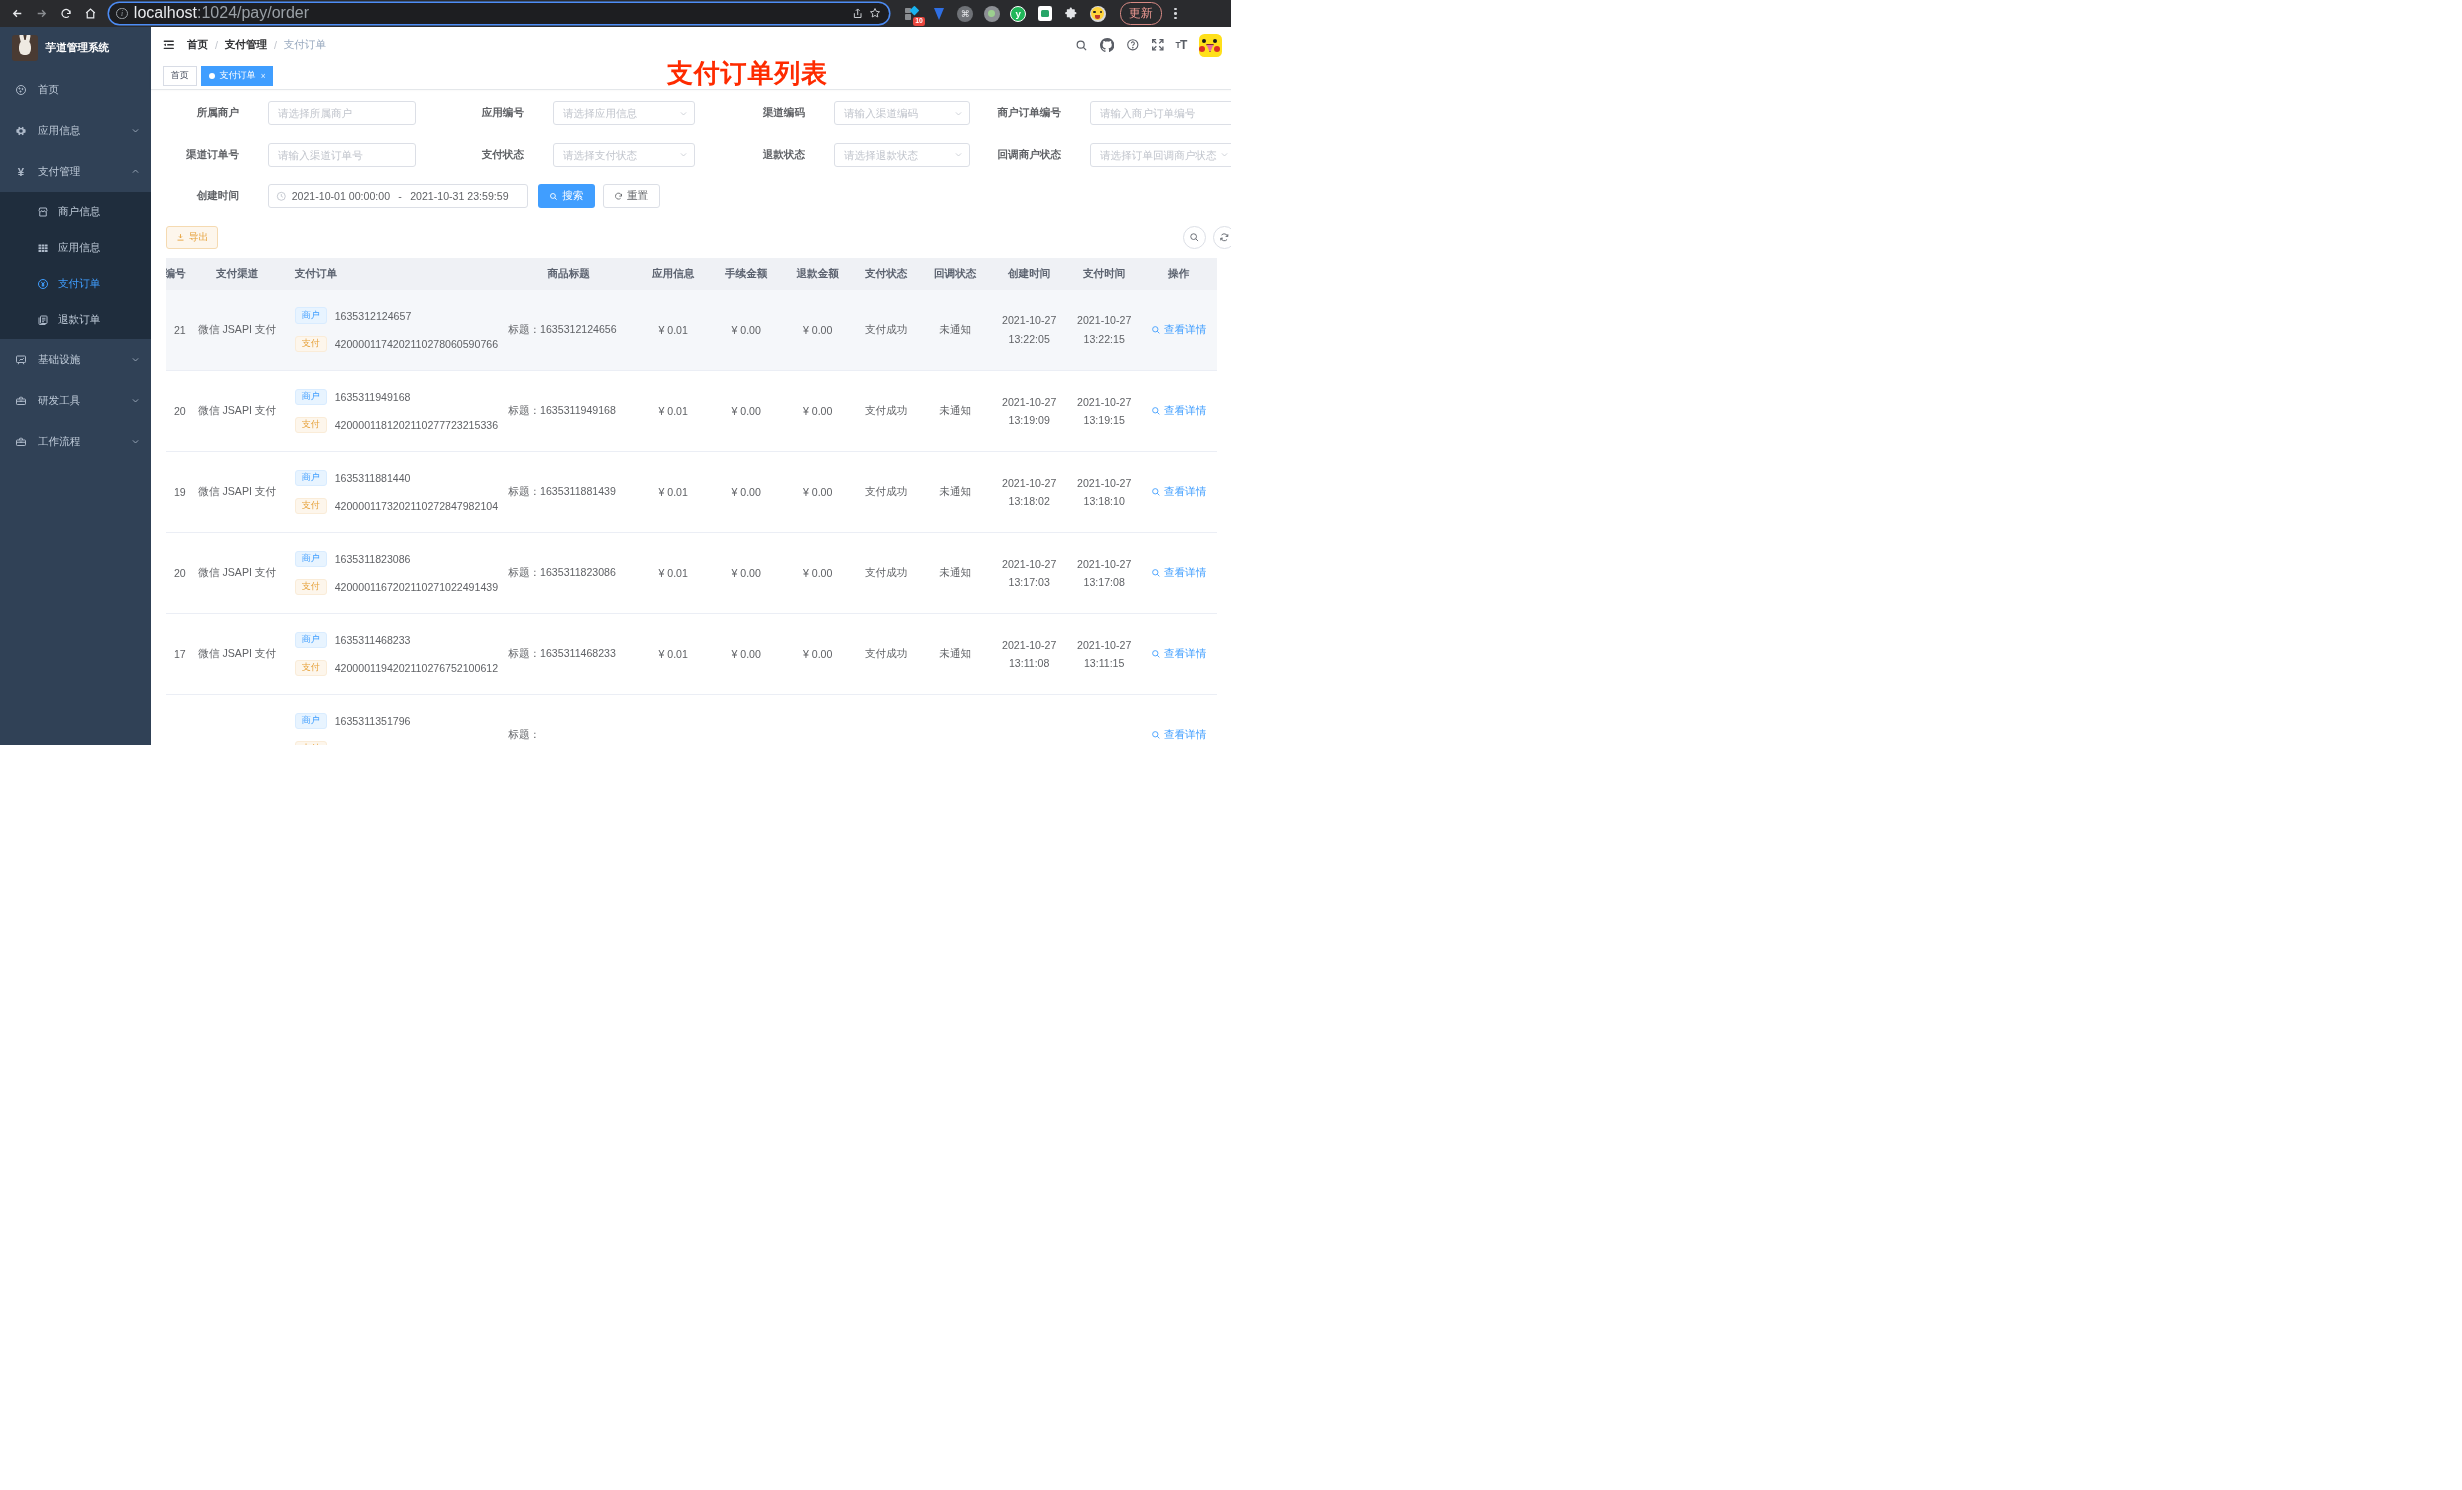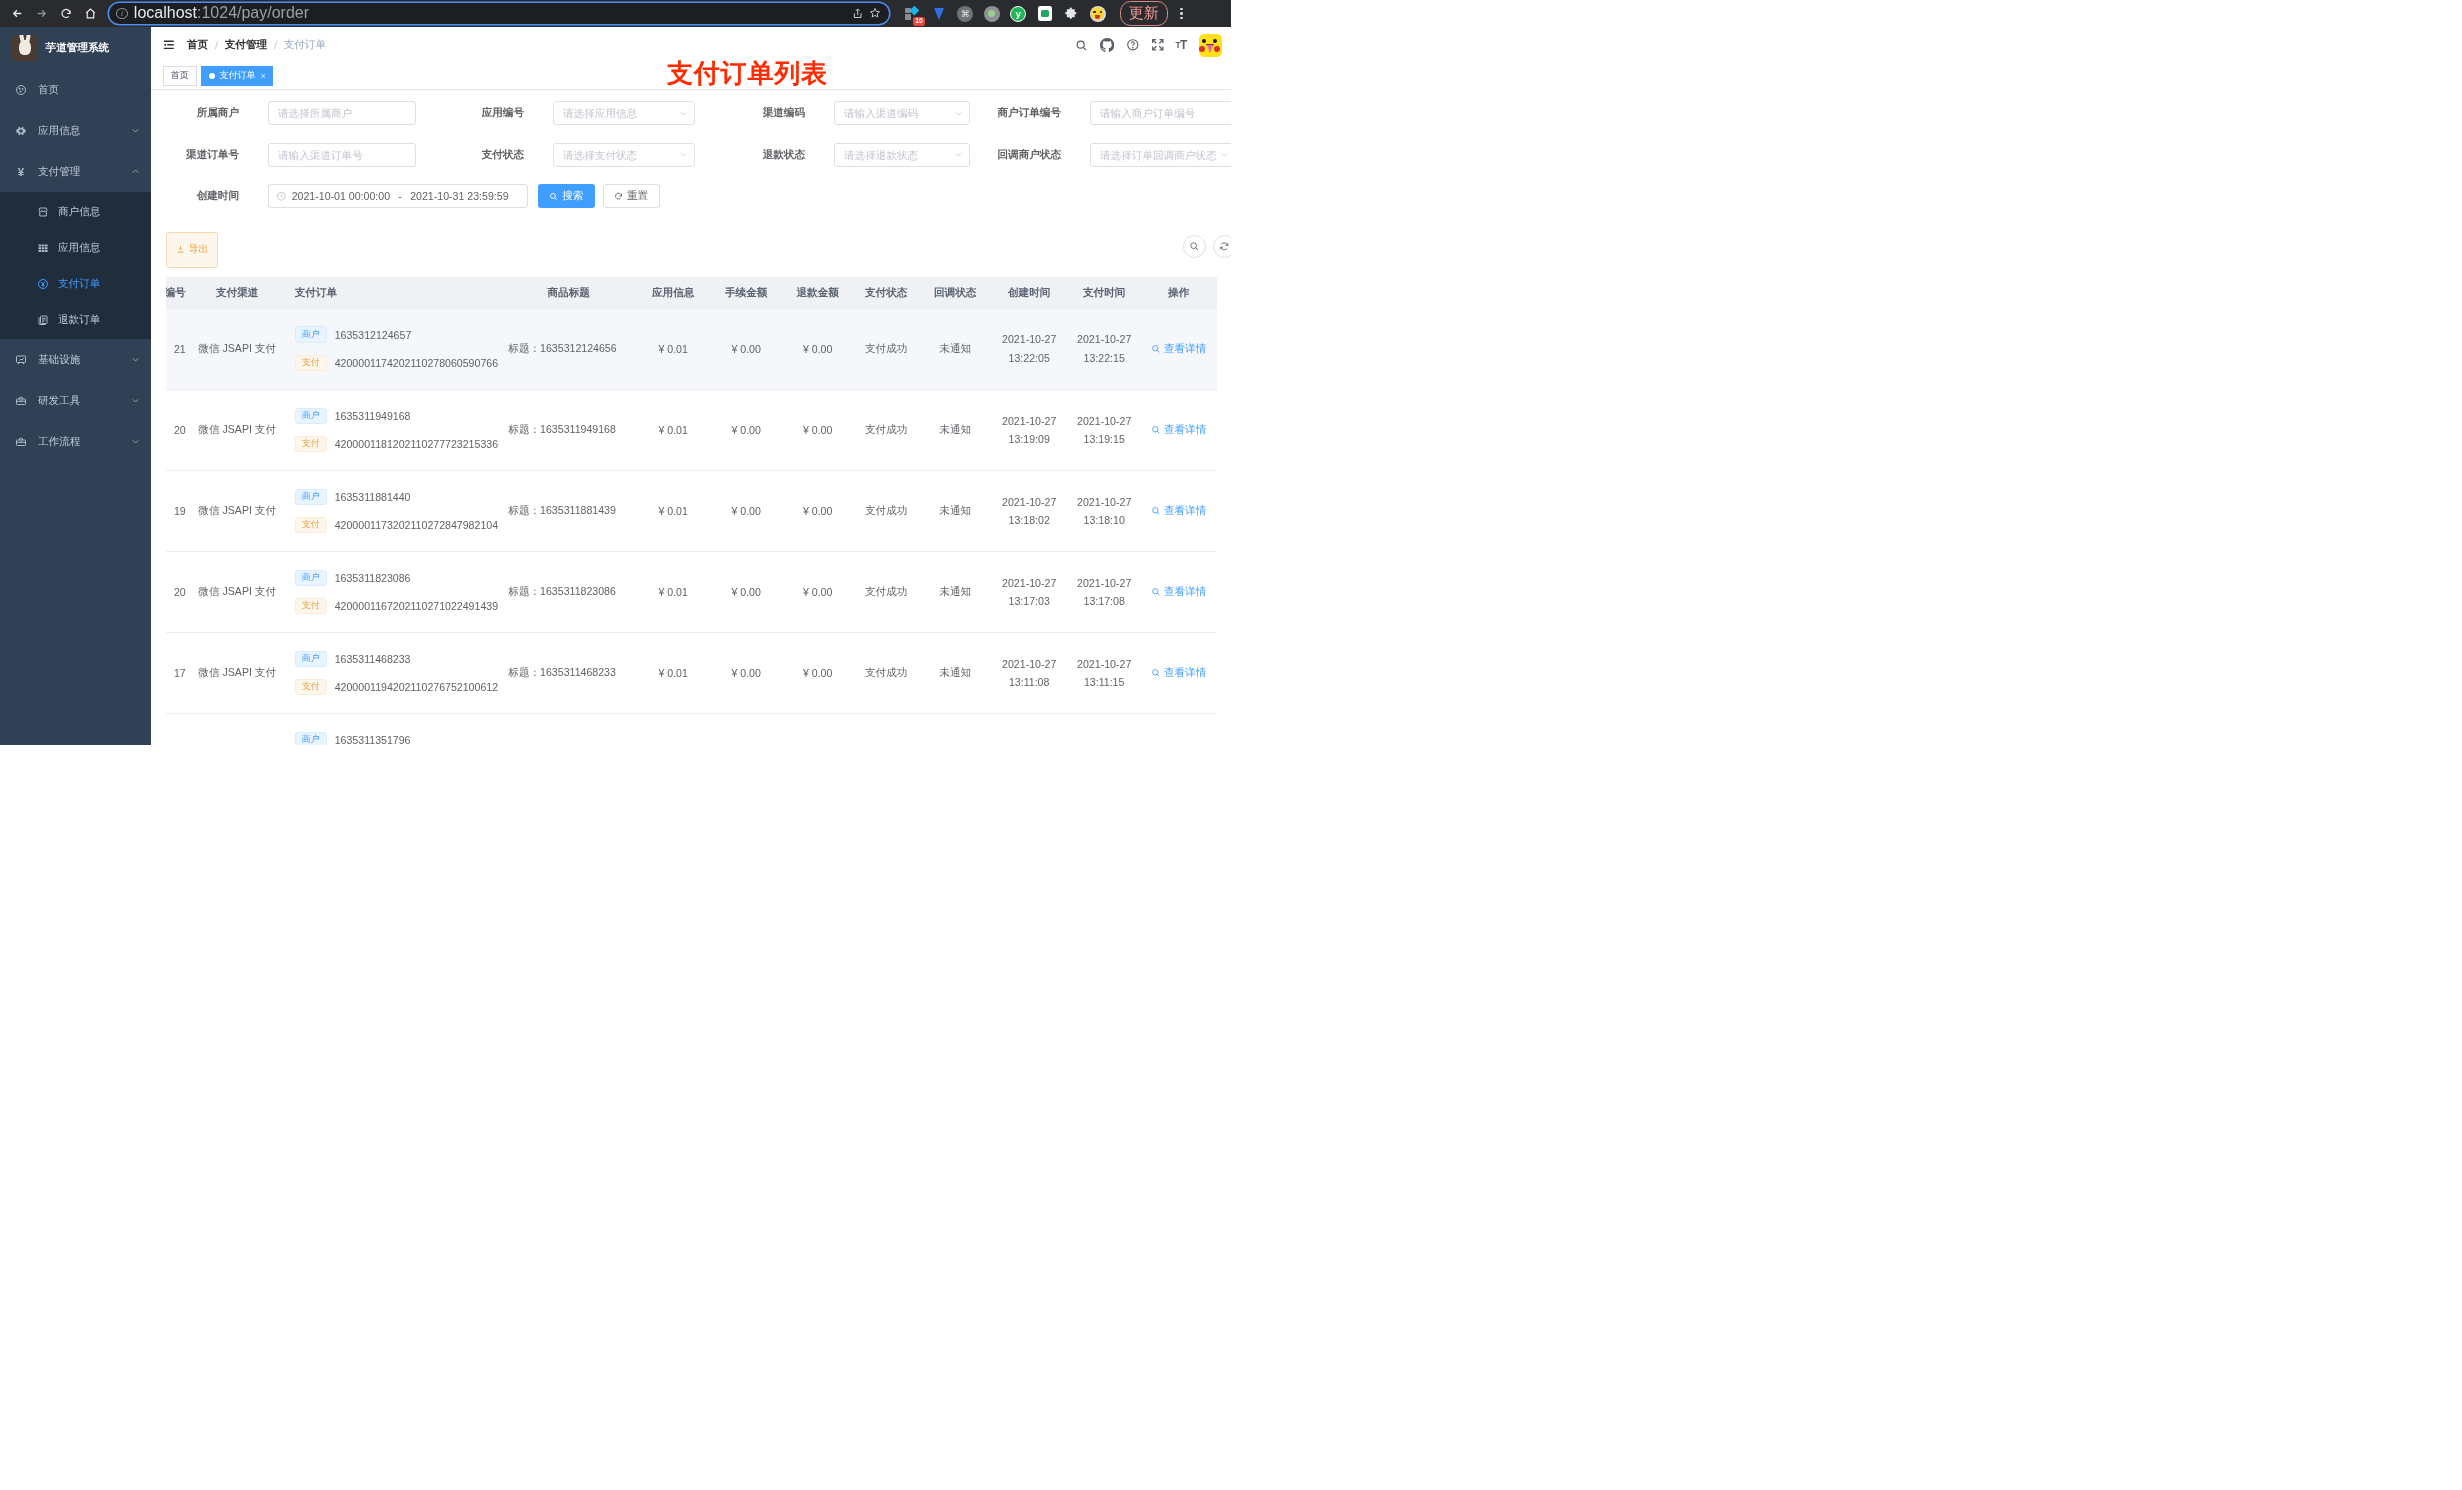--- a/index.html
+++ b/index.html
@@ -30,21 +30,21 @@
   .circ.gray2 i { width:6.8px; height:6.8px; border-radius:50%; background:#9ccf8f; }
   .circ.green { background:#21b759; color:#fff; font-weight:700; font-size:9.8px; border:1.5px solid #fff; }
   .sq.white { width:14.4px; height:14.4px; background:#fff; border-radius:2.3px; display:flex; align-items:center; justify-content:center; }
   .sq.white i { width:8.3px; height:6.8px; background:#27a567; border-radius:1.5px; }
   .puzzle { color:#e3e5e8; }
   .emoji-face { width:16px; height:16px; border-radius:50%; background:#d9dadc; display:flex; align-items:center; justify-content:center; position:relative; }
   .emoji-face .face { width:13px; height:13px; border-radius:50%; background:#ffd43b; position:relative; }
   .emoji-face .face i { position:absolute; width:2.3px; height:2.3px; background:#222; border-radius:50%; top:3.8px; }
   .emoji-face .face i.l{ left:2.3px; } .emoji-face .face i.r{ right:2.3px; }
   .emoji-face .face b { position:absolute; left:3.8px; bottom:1.5px; width:5.3px; height:3.8px; background:#c0392b; border-radius:0 0 4.5px 4.5px; }
-  .update-pill { margin-left:9px; border:1.1px solid #d88a84; color:#ef9a93; font-size:15px; padding:2.3px 8.3px; border-radius:10.6px; white-space:nowrap; }
+  .update-pill { margin-left:9px; border:1.1px solid #d88a84; color:#ef9a93; font-size:12px; padding:2.3px 8.3px; border-radius:10.6px; white-space:nowrap; }
   .kebab { display:flex; flex-direction:column; gap:1.9px; margin:0 3px 0 7.6px; }
   .kebab i { width:2.7px; height:2.7px; border-radius:50%; background:#d3d6da; }
 
   
   .app { display:flex; height:718px; }
   .sidebar { width:151px; background:#304156; height:100%; flex:0 0 auto; color:#bfcbd9; }
   .logo-row { height:42px; display:flex; align-items:center; padding-left:12px; gap:7.6px; }
   .logo-img { width:26px; height:26px; border-radius:3px; background:#4a3b33; position:relative; overflow:hidden; flex:0 0 auto; }
   .logo-img .bun { position:absolute; left:6.8px; top:5.3px; width:12px; height:15px; background:#efeae2; border-radius:45% 45% 40% 40%; }
   .logo-img .ear { position:absolute; width:3.8px; height:9px; background:#efeae2; border-radius:3px; top:-1.5px; }
@@ -93,21 +93,21 @@
   .c4 .lbl{ width:100px; } .c4 .ctl{ width:146px; }
   .ctl { position:relative; }
   .ctl input { width:100%; height:24px; border:0.8px solid #dcdfe6; border-radius:3px; padding:0 9px; font-size:10.6px; color:#606266; outline:none; font-family:inherit; background:#fff; }
   .ctl input::placeholder { color:#c0c4cc; }
   .ctl .sel-caret { position:absolute; right:6.8px; top:7.6px; color:#c0c4cc; pointer-events:none; display:flex; }
   .daterange { width:260px; height:24px; border:0.8px solid #dcdfe6; border-radius:3px; display:flex; align-items:center; padding:0 6.8px; gap:5.3px; font-size:10.6px; color:#606266; white-space:nowrap; overflow:hidden; }
   .daterange .clock { color:#c0c4cc; display:flex; flex:0 0 auto; }
   .btn { height:24px; border-radius:3px; font-size:10.6px; display:inline-flex; align-items:center; gap:3.8px; padding:0 10.6px; cursor:pointer; border:0.8px solid transparent; white-space:nowrap; }
   .btn-primary { background:#409eff; color:#fff; margin-left:9.8px; }
   .btn-plain { background:#fff; border-color:#dcdfe6; color:#606266; margin-left:7.6px; }
-  .btn-warning-plain { background:#fdf6ec; border-color:#f5dab1; color:#e6a23c; height:36px; font-size:9.8px; padding:0 9px;margin-top:6px; }
+  .btn-warning-plain { background:#fdf6ec; border-color:#f5dab1; color:#e6a23c; height:23px; font-size:9.8px; padding:0 9px; }
 
   .table-toolbar { display:flex; align-items:center; margin:0.8px 0 9px 0; }
   .tool-circles { margin-left:auto; display:flex; gap:6.8px; }
   .circle-btn { width:23px; height:23px; border-radius:50%; border:0.8px solid #dcdfe6; background:#fff; display:flex; align-items:center; justify-content:center; color:#5a5e66; cursor:pointer; }
 
   table.grid { border-collapse:collapse; table-layout:fixed; width:1049px; font-size:10.6px; color:#606266; }
   table.grid th { background:#eff1f5; font-weight:700; color:#5c6370; height:32px; text-align:center; overflow:hidden; white-space:nowrap; }
   table.grid td { border-bottom:0.8px solid #ebeef5; height:81px; text-align:center; overflow:hidden; white-space:nowrap; vertical-align:middle; }
   tbody tr:first-child { background:#f5f7fa; }
   .c-order-cell { text-align:left !important; padding-left:6px; }

